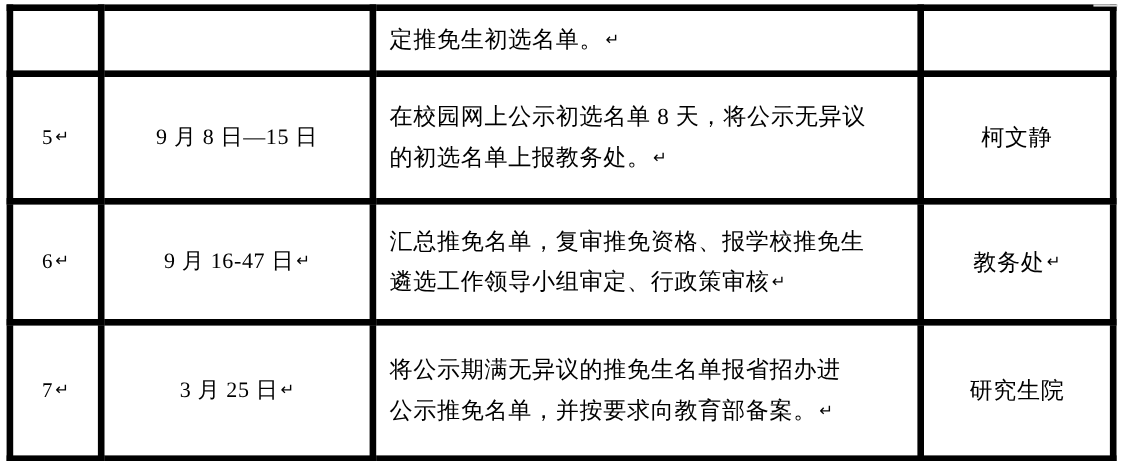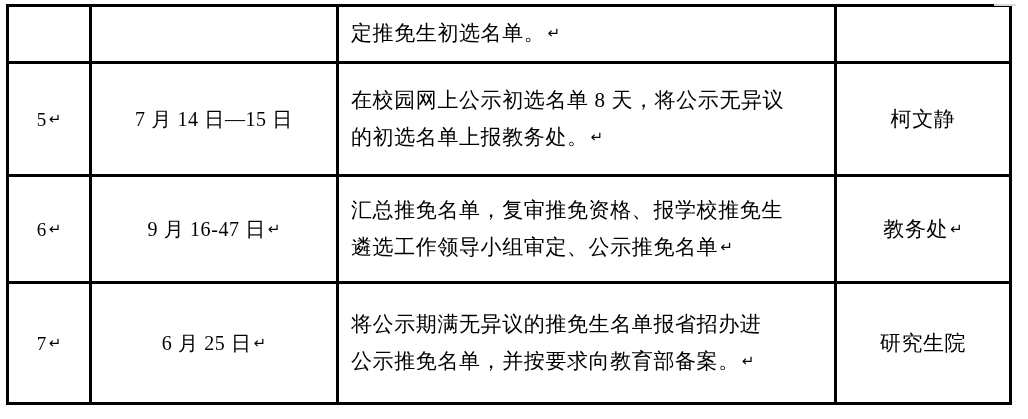--- a/index.html
+++ b/index.html
@@ -21,21 +21,21 @@
     background: #ffffff;
   }
   table.doc-table {
     border-collapse: collapse;
     table-layout: fixed;
     margin-left: 6px;
     margin-top: 4px;
     width: 1003px;
   }
   table.doc-table td {
-    border: 3px solid #000000;
+    border: 6px solid #000000;
     vertical-align: middle;
     padding: 0;
   }
   col.c-num { width: 83px; }
   col.c-date { width: 247px; }
   col.c-task { width: 498px; }
   col.c-owner { width: 175px; }
 
   .cell-inner {
     padding: 6px 10px;
@@ -126,21 +126,21 @@
       </tr>
 
       <tr class="row-5">
         <td class="num-cell">
           <div class="cell-inner">
             <span class="txt">5</span><span class="pmark">↵</span>
           </div>
         </td>
         <td class="date-cell">
           <div class="cell-inner">
-            <span class="txt">7 月 14 日—15 日</span>
+            <span class="txt">9 月 8 日—15 日</span>
           </div>
         </td>
         <td class="task-cell">
           <div class="cell-inner">
             <span class="txt">在校园网上公示初选名单 8 天，将公示无异议
 的初选名单上报教务处。</span><span class="pmark">↵</span>
           </div>
         </td>
         <td class="owner-cell">
           <div class="cell-inner">
@@ -156,39 +156,39 @@
           </div>
         </td>
         <td class="date-cell">
           <div class="cell-inner">
             <span class="txt">9 月 16-47 日</span><span class="pmark">↵</span>
           </div>
         </td>
         <td class="task-cell">
           <div class="cell-inner">
             <span class="txt">汇总推免名单，复审推免资格、报学校推免生
-遴选工作领导小组审定、公示推免名单</span><span class="pmark">↵</span>
+遴选工作领导小组审定、行政策审核</span><span class="pmark">↵</span>
           </div>
         </td>
         <td class="owner-cell">
           <div class="cell-inner">
             <span class="txt">教务处</span><span class="pmark">↵</span>
           </div>
         </td>
       </tr>
 
       <tr class="row-7">
         <td class="num-cell">
           <div class="cell-inner">
             <span class="txt">7</span><span class="pmark">↵</span>
           </div>
         </td>
         <td class="date-cell">
           <div class="cell-inner">
-            <span class="txt">6 月 25 日</span><span class="pmark">↵</span>
+            <span class="txt">3 月 25 日</span><span class="pmark">↵</span>
           </div>
         </td>
         <td class="task-cell">
           <div class="cell-inner">
             <span class="txt">将公示期满无异议的推免生名单报省招办进
 公示推免名单，并按要求向教育部备案。</span><span class="pmark">↵</span>
           </div>
         </td>
         <td class="owner-cell">
           <div class="cell-inner">

